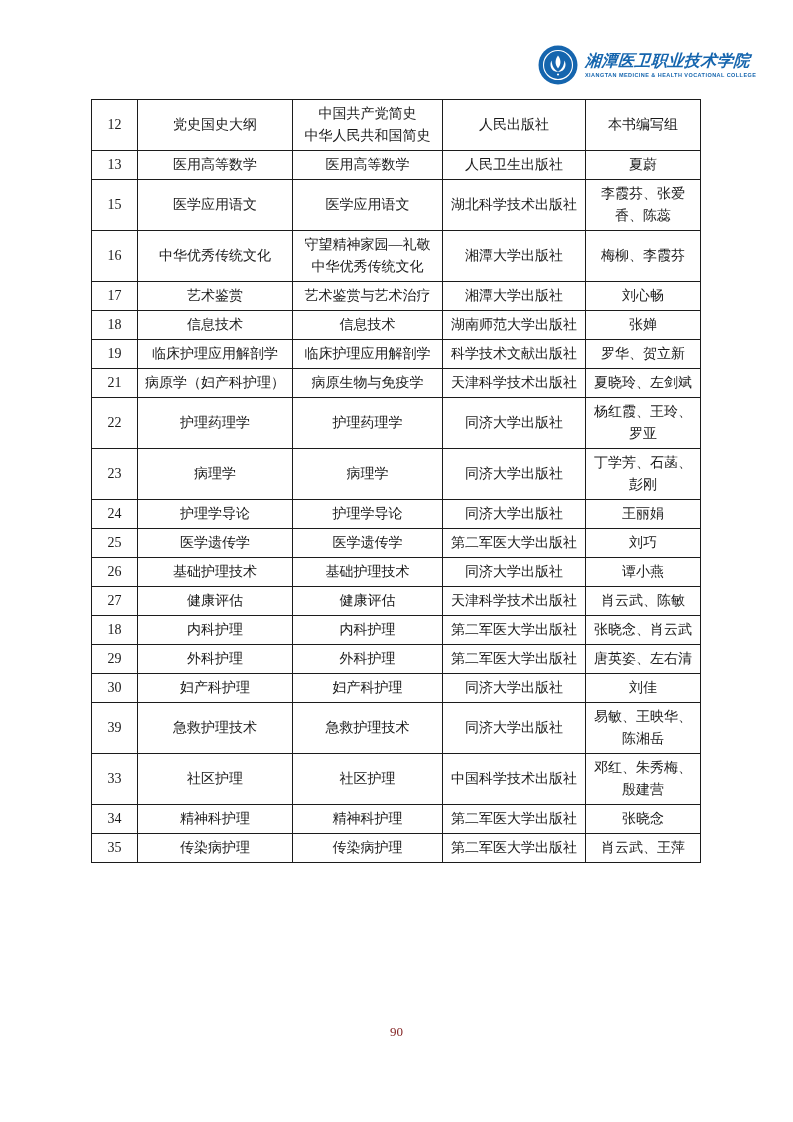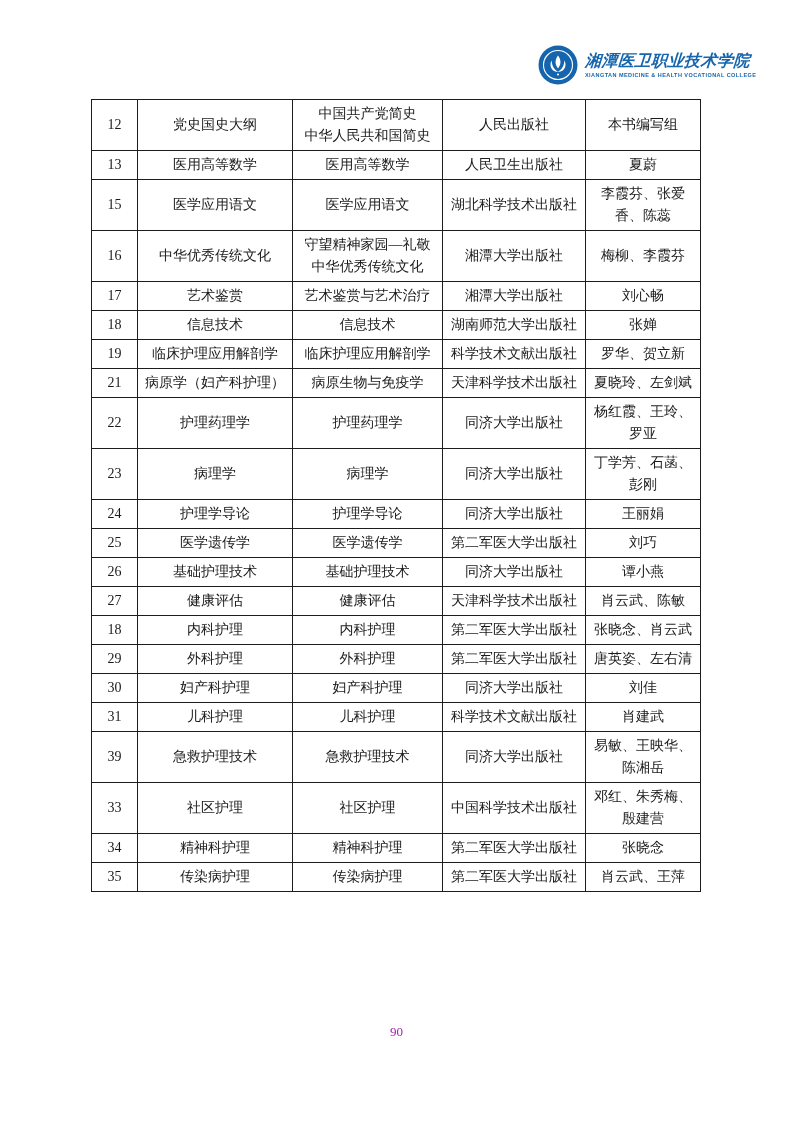--- a/index.html
+++ b/index.html
@@ -63,21 +63,21 @@
   col.c-textbook  { width: 150px; }
   col.c-publisher { width: 143px; }
   col.c-authors   { width: 115px; }
 
   
   .page-number {
     position: absolute;
     top: 1024px; left: 0; right: 0;
     text-align: center;
     font-size: 13px;
-    color: #a21caf;
+    color: #7f1d1d;
   }
 </style>
 </head>
 <body>
 
 <div class="brand">
   <svg class="brand-emblem" viewBox="0 0 40 40">
     <circle cx="20" cy="20" r="19.5" fill="#1565ae"></circle>
     <circle cx="20" cy="20" r="14.5" fill="none" stroke="#ffffff" stroke-width="1.1"></circle>
     <path d="M20 10.5 C 23 14.5, 23.5 19, 20 23.5 C 16.5 19, 17 14.5, 20 10.5 Z" fill="#ffffff"></path>
@@ -216,27 +216,20 @@
       <td>唐英姿、左右清</td>
     </tr>
       <tr>
       <td>30</td>
       <td>妇产科护理</td>
       <td>妇产科护理</td>
       <td>同济大学出版社</td>
       <td>刘佳</td>
     </tr>
       <tr>
-      <td>31</td>
-      <td>儿科护理</td>
-      <td>儿科护理</td>
-      <td>科学技术文献出版社</td>
-      <td>肖建武</td>
-    </tr>
-      <tr>
       <td>39</td>
       <td>急救护理技术</td>
       <td>急救护理技术</td>
       <td>同济大学出版社</td>
       <td>易敏、王映华、陈湘岳</td>
     </tr>
       <tr>
       <td>33</td>
       <td>社区护理</td>
       <td>社区护理</td>

